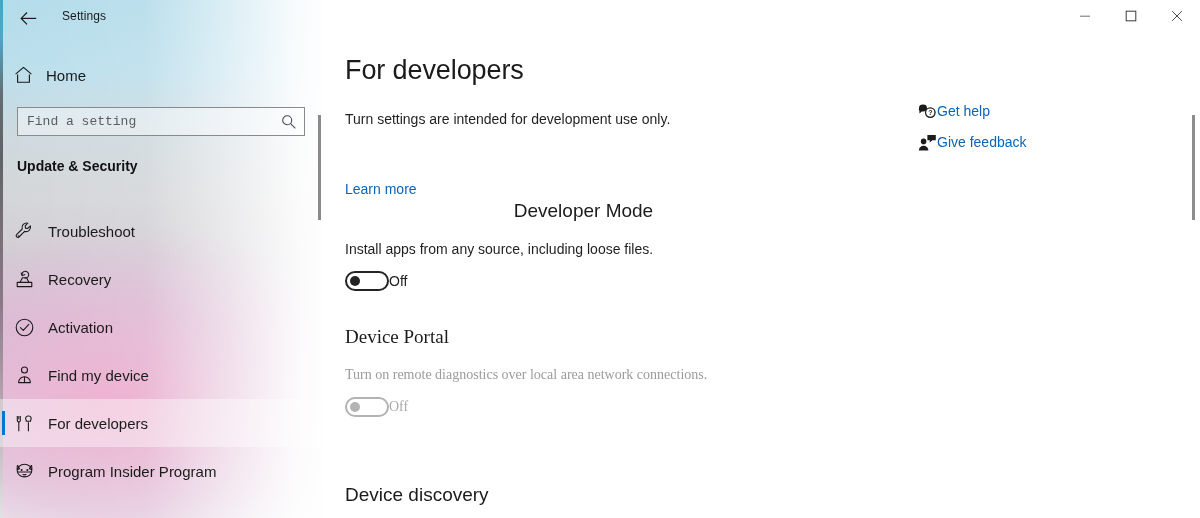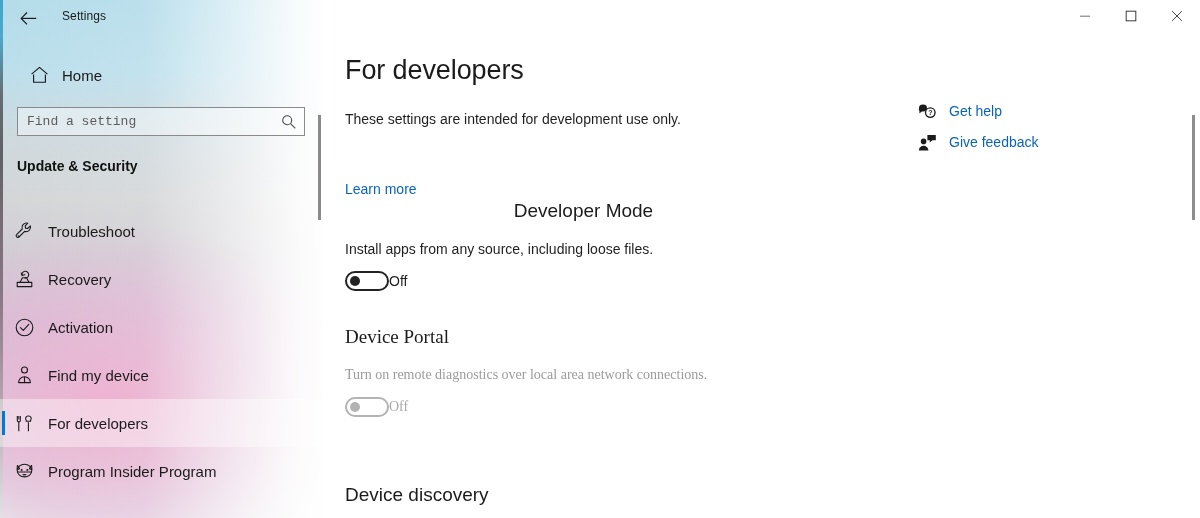--- a/index.html
+++ b/index.html
@@ -79,21 +79,21 @@
     left: 62px; top: 9px;
     font-size: 12px;
     color: #1a1a1a;
     letter-spacing: 0.1px;
   }
 
   .home-row {
     position: absolute;
     left: 0; top: 58px;
     width: 322px; height: 34px;
-    display: flex; align-items: center; padding-left: 16px;
+    display: flex; align-items: center;
   }
   .home-icon { width: 46px; display: flex; justify-content: center; align-items: center; }
   .home-label { font-size: 15px; color: #1a1a1a; }
 
   .searchbox {
     position: absolute;
     left: 17px; top: 107px;
     width: 288px; height: 29px;
     background: rgba(255,255,255,0.42);
     border: 1px solid #8a8a8a;
@@ -212,21 +212,20 @@
   .help-links {
     position: absolute;
     left: 595px; top: 100px;
     display: flex;
     flex-direction: column;
     gap: 9px;
   }
   .help-link-row {
     display: flex;
     align-items: center;
-    gap: 12px;
     height: 22px;
     text-align: right;
   }
   .help-link-icon {
     width: 20px; height: 20px;
     display: flex; align-items: center; justify-content: center;
     flex-shrink: 0;
   }
   .help-link-text {
     font-size: 14px;
@@ -424,21 +423,21 @@
       </div>
       <div class="winctl-btn">
         <svg width="12" height="12" viewBox="0 0 12 12">
           <line x1="1.2" y1="1.2" x2="10.8" y2="10.8" stroke="#4a4a4a" stroke-width="1"></line>
           <line x1="10.8" y1="1.2" x2="1.2" y2="10.8" stroke="#4a4a4a" stroke-width="1"></line>
         </svg>
       </div>
     </div>
 
     <div class="page-title">For developers</div>
-    <div class="page-desc">These settings are intended for development use only.</div>
+    <div class="page-desc">Turn settings are intended for development use only.</div>
     <a class="learn-more" href="#">Learn more</a>
 
     <div class="help-links">
       <div class="help-link-row">
         <span class="help-link-icon">
           <svg width="19" height="17" viewBox="0 0 19 17">
             <path d="M1.0 5.0 a4.0 3.4 0 0 1 8.0 0 a4.0 3.4 0 0 1 -4.0 3.4 h-1.2 l-2.4 2.0 v-2.4 A3.6 3.3 0 0 1 1.0 5.0 z" fill="#1b1b1b"></path>
             <circle cx="12.3" cy="9.6" r="5.4" fill="#1b1b1b"></circle>
             <circle cx="12.3" cy="9.6" r="4.1" fill="#ffffff"></circle>
             <text x="12.3" y="12.4" font-family="Liberation Sans, sans-serif" font-size="7" font-weight="bold" fill="#1b1b1b" text-anchor="middle">?</text>

